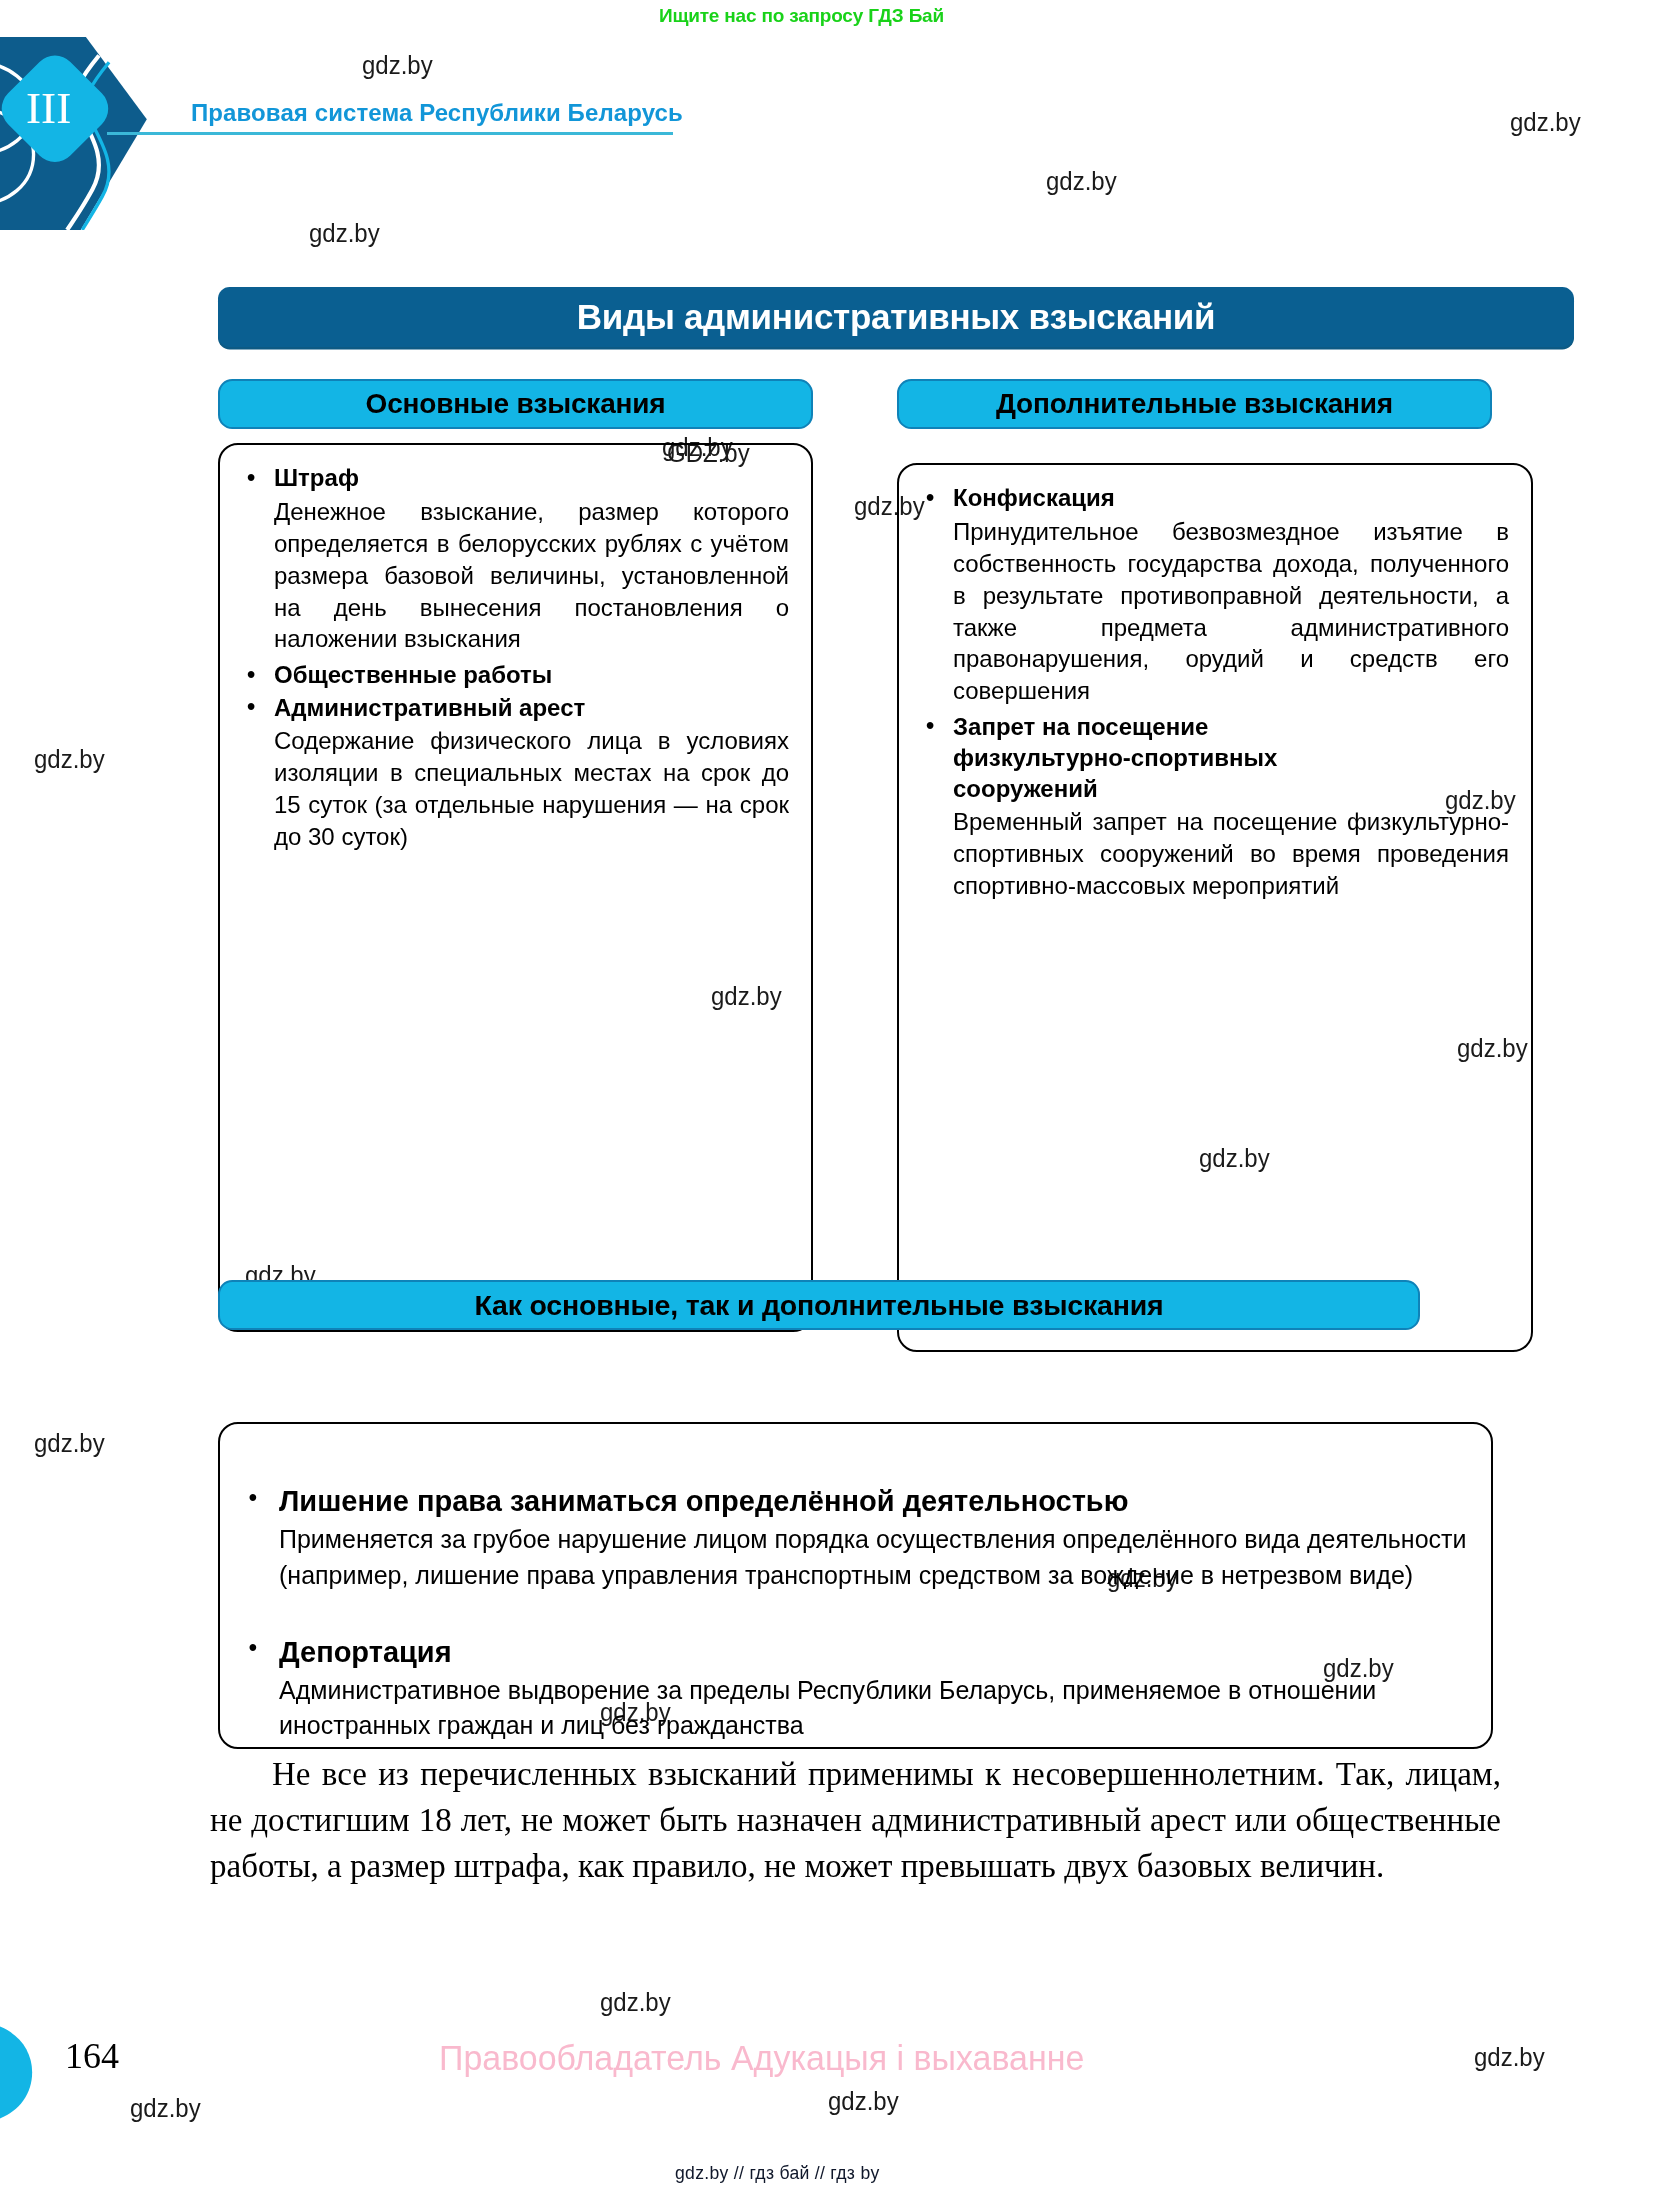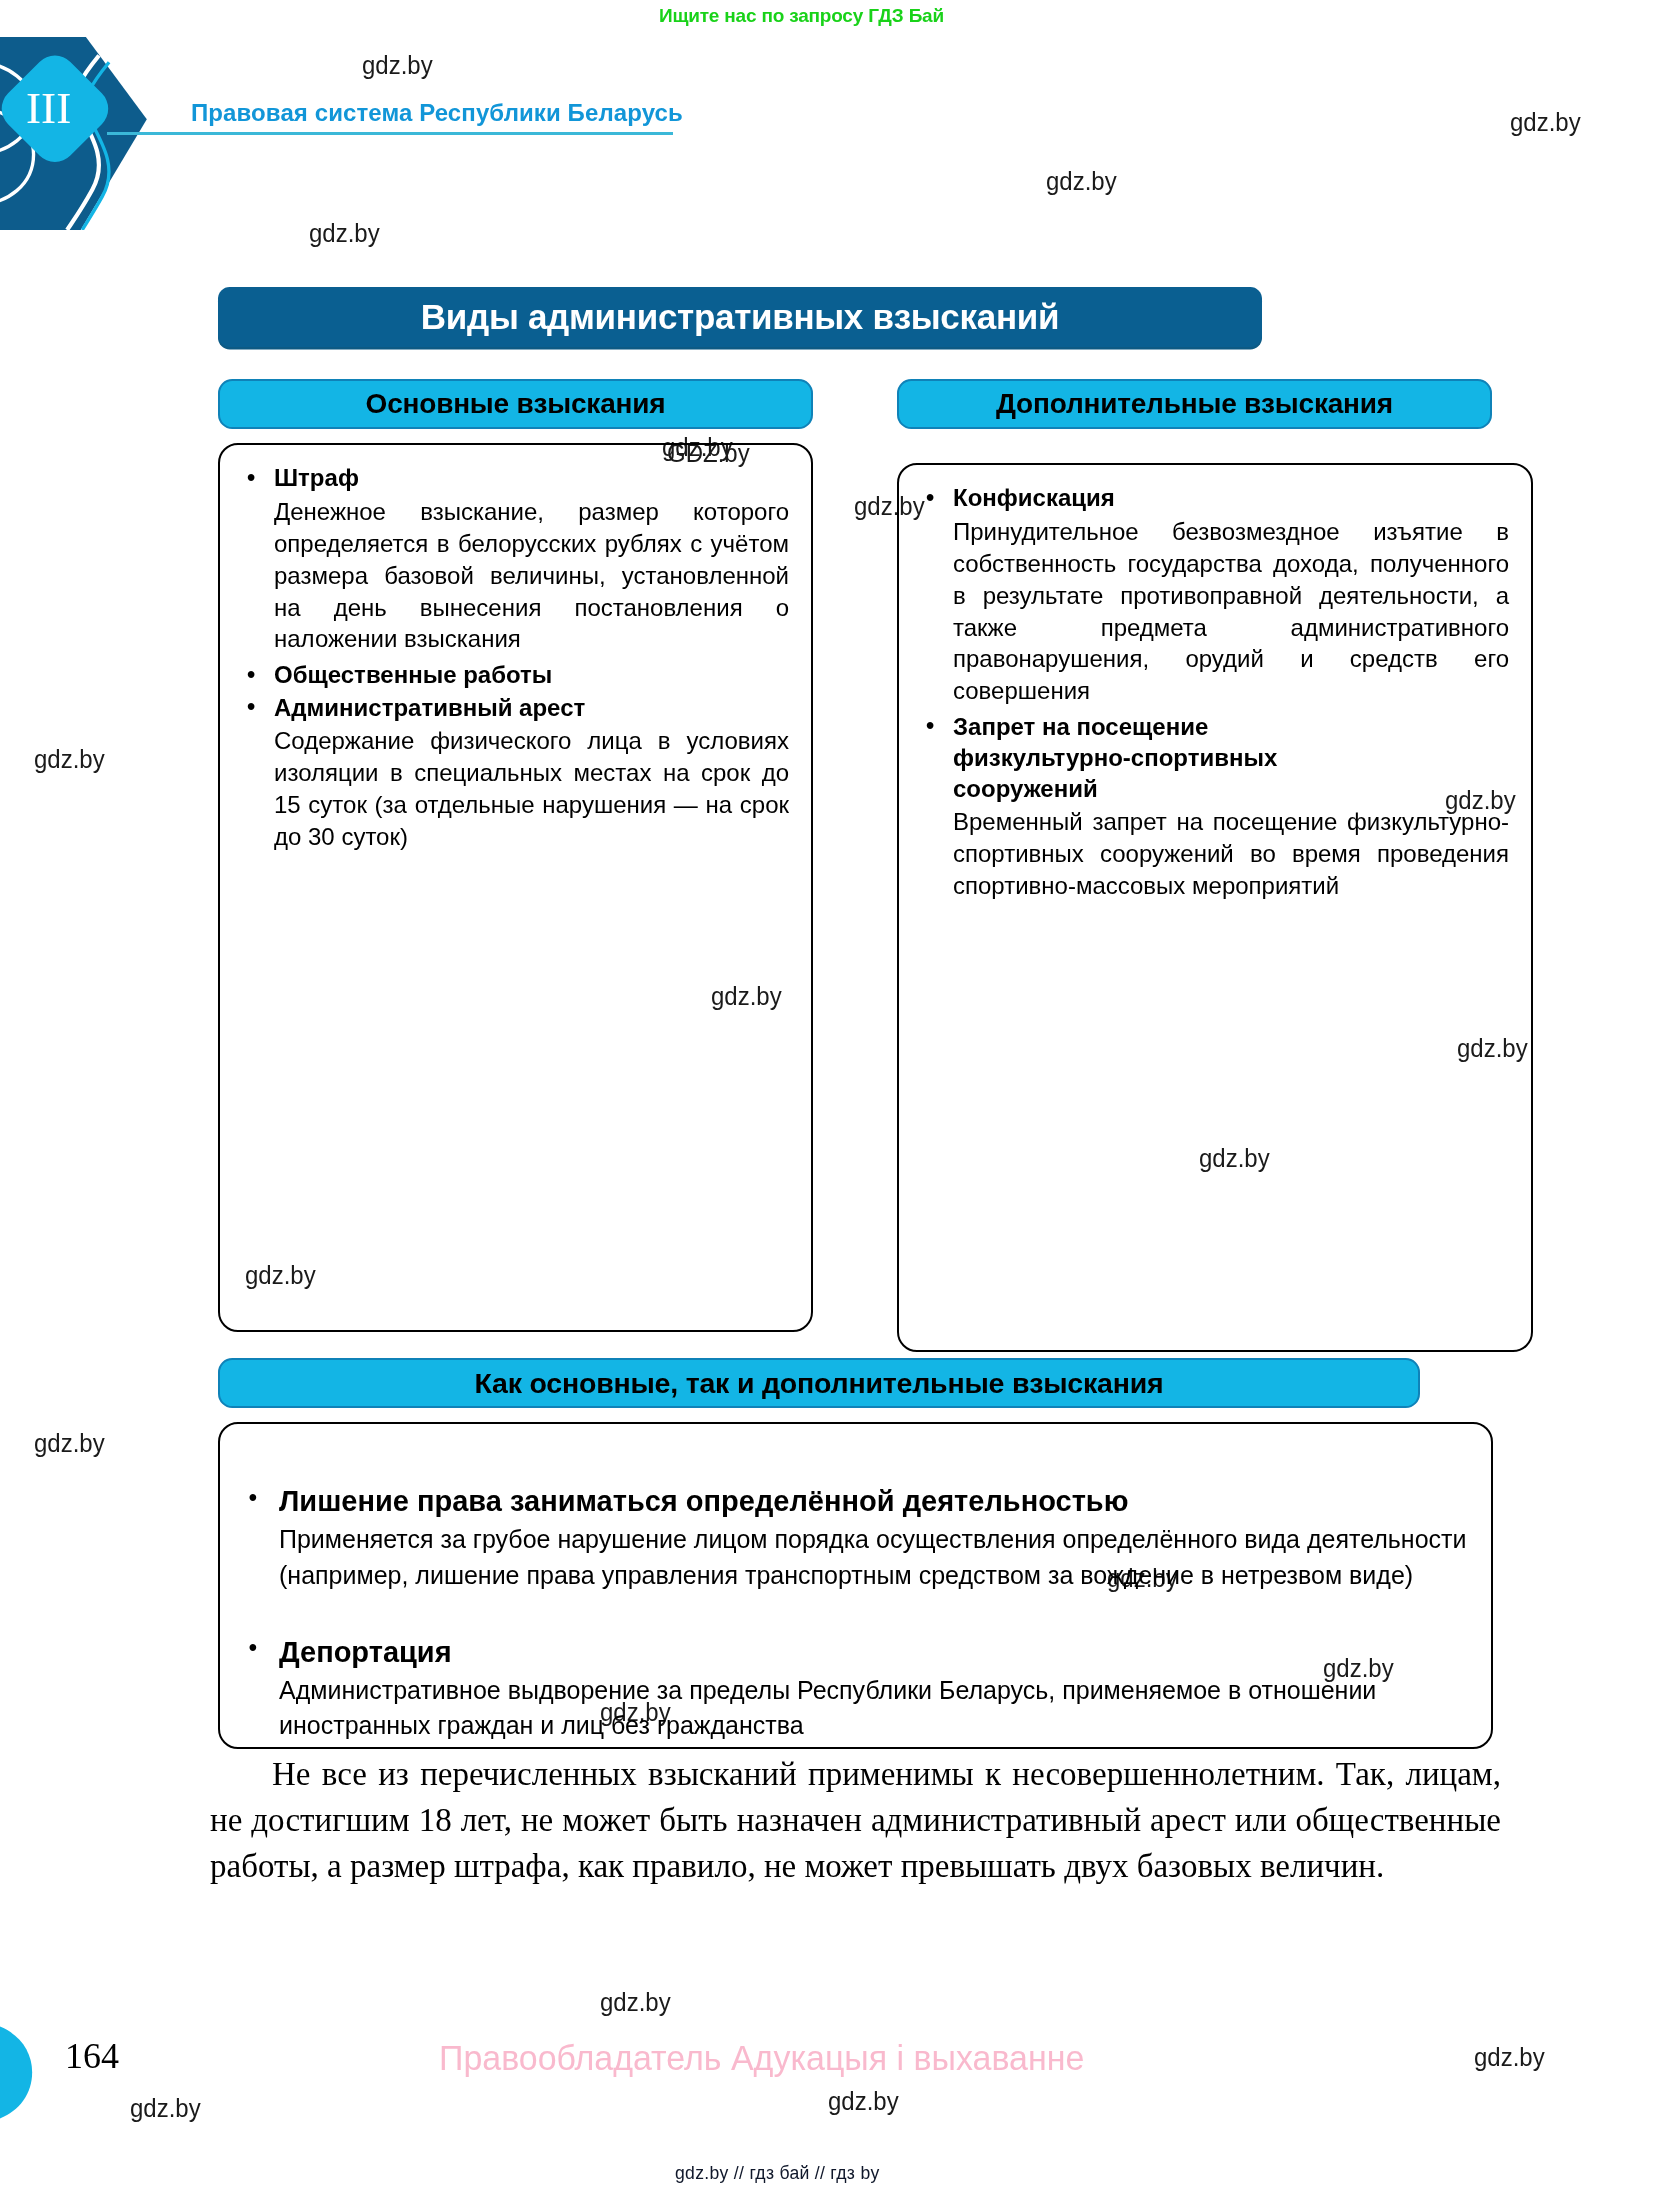--- a/index.html
+++ b/index.html
@@ -88,21 +88,21 @@
     width: 566px;
     height: 2.5px;
     background: #3bb8d8;
   }
 
   
   .main-banner {
     position: absolute;
     left: 218px;
     top: 287px;
-    width: 1044px;
+    width: 1356px;
     height: 60px;
     background: #0a5f91;
     border-radius: 11.7px;
     box-shadow: 0 2.5px 0 #0d5a84;
     display: flex;
     align-items: center;
     justify-content: center;
   }
   .main-banner span {
     color: #ffffff;
@@ -125,21 +125,21 @@
   }
   .pill span {
     color: #000000;
     font-size: 28px;
     font-weight: bold;
     white-space: nowrap;
     letter-spacing: -0.2px;
   }
   #pill-main   { left: 218px; top: 379px; width: 595px; height: 50px; }
   #pill-extra  { left: 897px; top: 379px; width: 595px; height: 50px; }
-  #pill-both   { left: 218px; top: 1358px; width: 1202px; height: 50px; }
+  #pill-both   { left: 218px; top: 1280px; width: 1202px; height: 50px; }
   #pill-both span { font-size: 28.5px; }
 
   
   .box {
     position: absolute;
     border: 2.1px solid #000000;
     border-radius: 20px;
     box-sizing: border-box;
     background: transparent;
     padding: 18.4px 22px 15px 22px;

